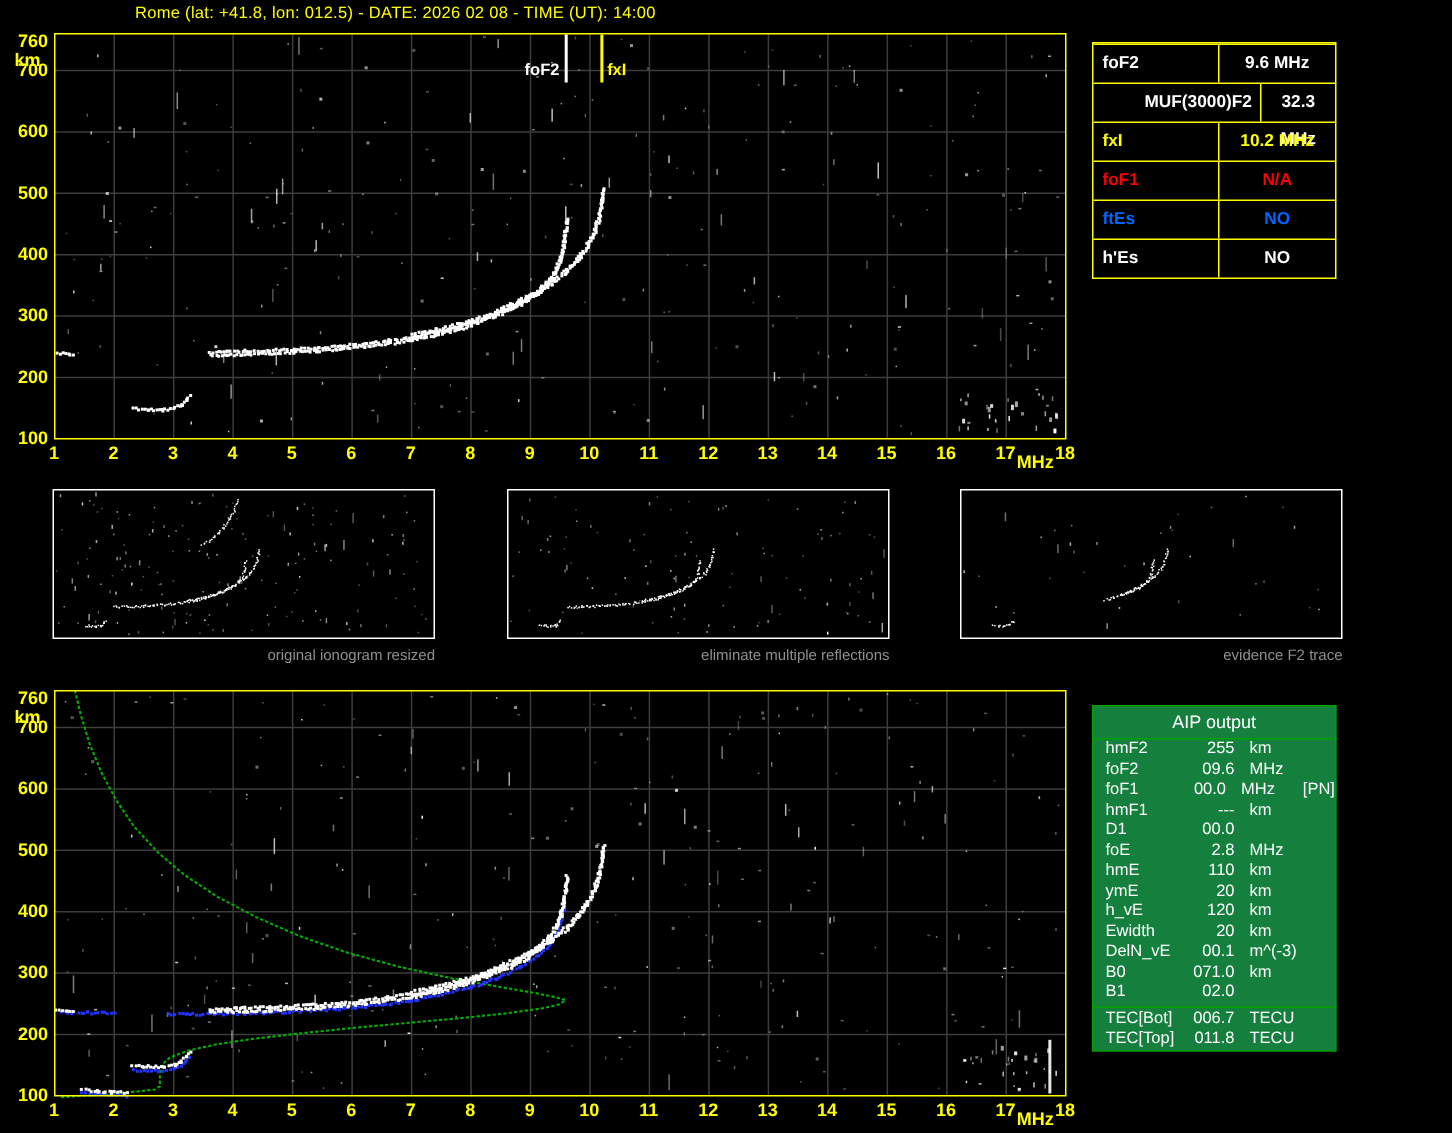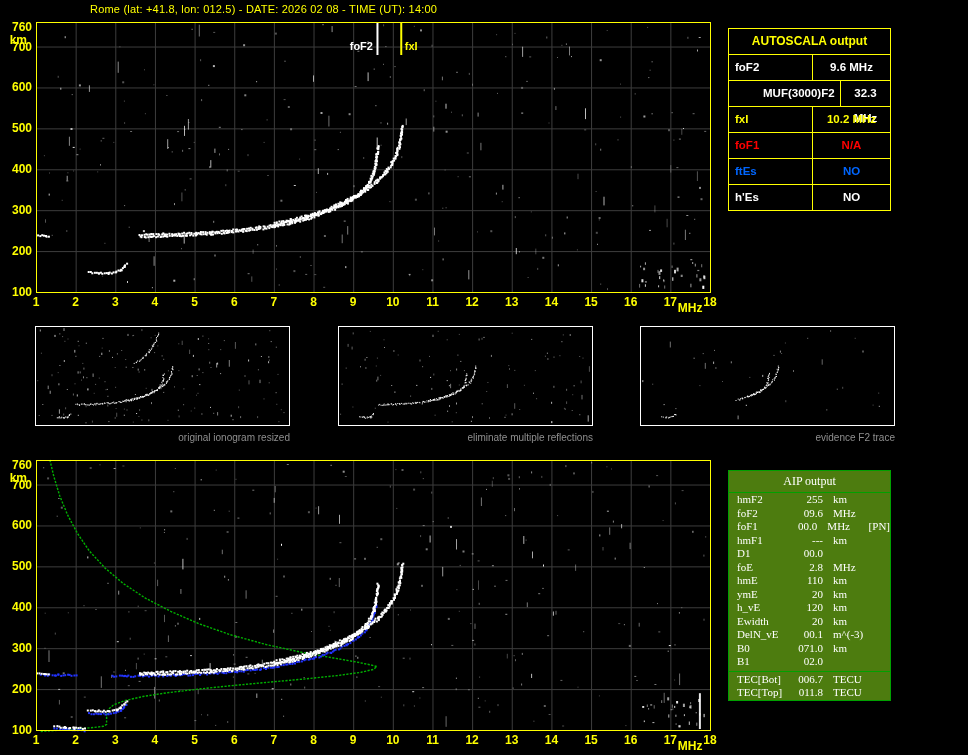--- a/index.html
+++ b/index.html
@@ -10,21 +10,21 @@
   .title{position:absolute;left:90px;top:3px;color:#ffff00;font-size:11px;font-weight:normal;letter-spacing:.2px;white-space:nowrap;}
   
   .as-table{position:absolute;left:728px;top:28px;width:163px;border:1px solid #ffff00;background:#000;box-sizing:border-box;}
   .as-header{height:25px;line-height:25px;text-align:center;color:#ffff00;font-weight:bold;font-size:12px;}
   .as-row{display:flex;height:26px;border-top:1px solid #ffff00;font-size:11.5px;font-weight:bold;box-sizing:border-box;}
   .as-label{width:84px;border-right:1px solid #ffff00;padding-left:6px;line-height:25px;box-sizing:border-box;}
   .as-value{flex:1;text-align:center;line-height:25px;}
   
   .thumb-caption{position:absolute;top:432px;width:255px;text-align:right;color:#8f8f8f;font-size:10px;}
   
-  .aip-table{position:absolute;left:728px;top:470px;width:163px;height:231px;border:1px solid #00a000;background:#4d7c0f;color:#fff;font-size:11px;box-sizing:border-box;font-family:Liberation Serif, serif;}
+  .aip-table{position:absolute;left:728px;top:470px;width:163px;height:231px;border:1px solid #00a000;background:#15803d;color:#fff;font-size:11px;box-sizing:border-box;}
   .aip-header{height:21px;line-height:21px;text-align:center;border-bottom:1px solid #00a000;font-size:12px;color:#ffffff;}
   .aip-row{display:flex;line-height:13.5px;padding-left:8px;white-space:nowrap;}
   .aip-name{width:52px;}
   .aip-value{width:34px;text-align:right;}
   .aip-unit{width:42px;padding-left:10px;box-sizing:content-box;}
   .aip-extra{padding-left:2px;}
   .aip-tec{border-top:1px solid #00a000;margin-top:2px;padding-top:1px;}
 </style>
 </head>
 <body>
@@ -2936,21 +2936,20 @@
         <rect x="672.7" y="416.0" width="1" height="1" fill="#fff"></rect>
         <rect x="674.1" y="414.1" width="1" height="1" fill="#fff"></rect>
         <rect x="674.9" y="414.0" width="1" height="1" fill="#fff"></rect>
         <rect x="675.5" y="414.4" width="1" height="1" fill="#fff"></rect>
       </g>
     </svg>
 
   <div class="title">Rome (lat: +41.8, lon: 012.5) - DATE: 2026 02 08 - TIME (UT): 14:00</div>
 
   <div class="as-table">
-    <div class="as-header">AUTOSCALA output</div>
     <div id="as-rows">
         <div class="as-row">
           <span class="as-label" style="color: rgb(255, 255, 255);">foF2</span>
           <span class="as-value" style="color: rgb(255, 255, 255);">9.6 MHz</span>
         </div>
         <div class="as-row">
           <span class="as-label" style="color: rgb(255, 255, 255); margin-left: 28px;">MUF(3000)F2</span>
           <span class="as-value" style="color: rgb(255, 255, 255);">32.3 MHz</span>
         </div>
         <div class="as-row">

